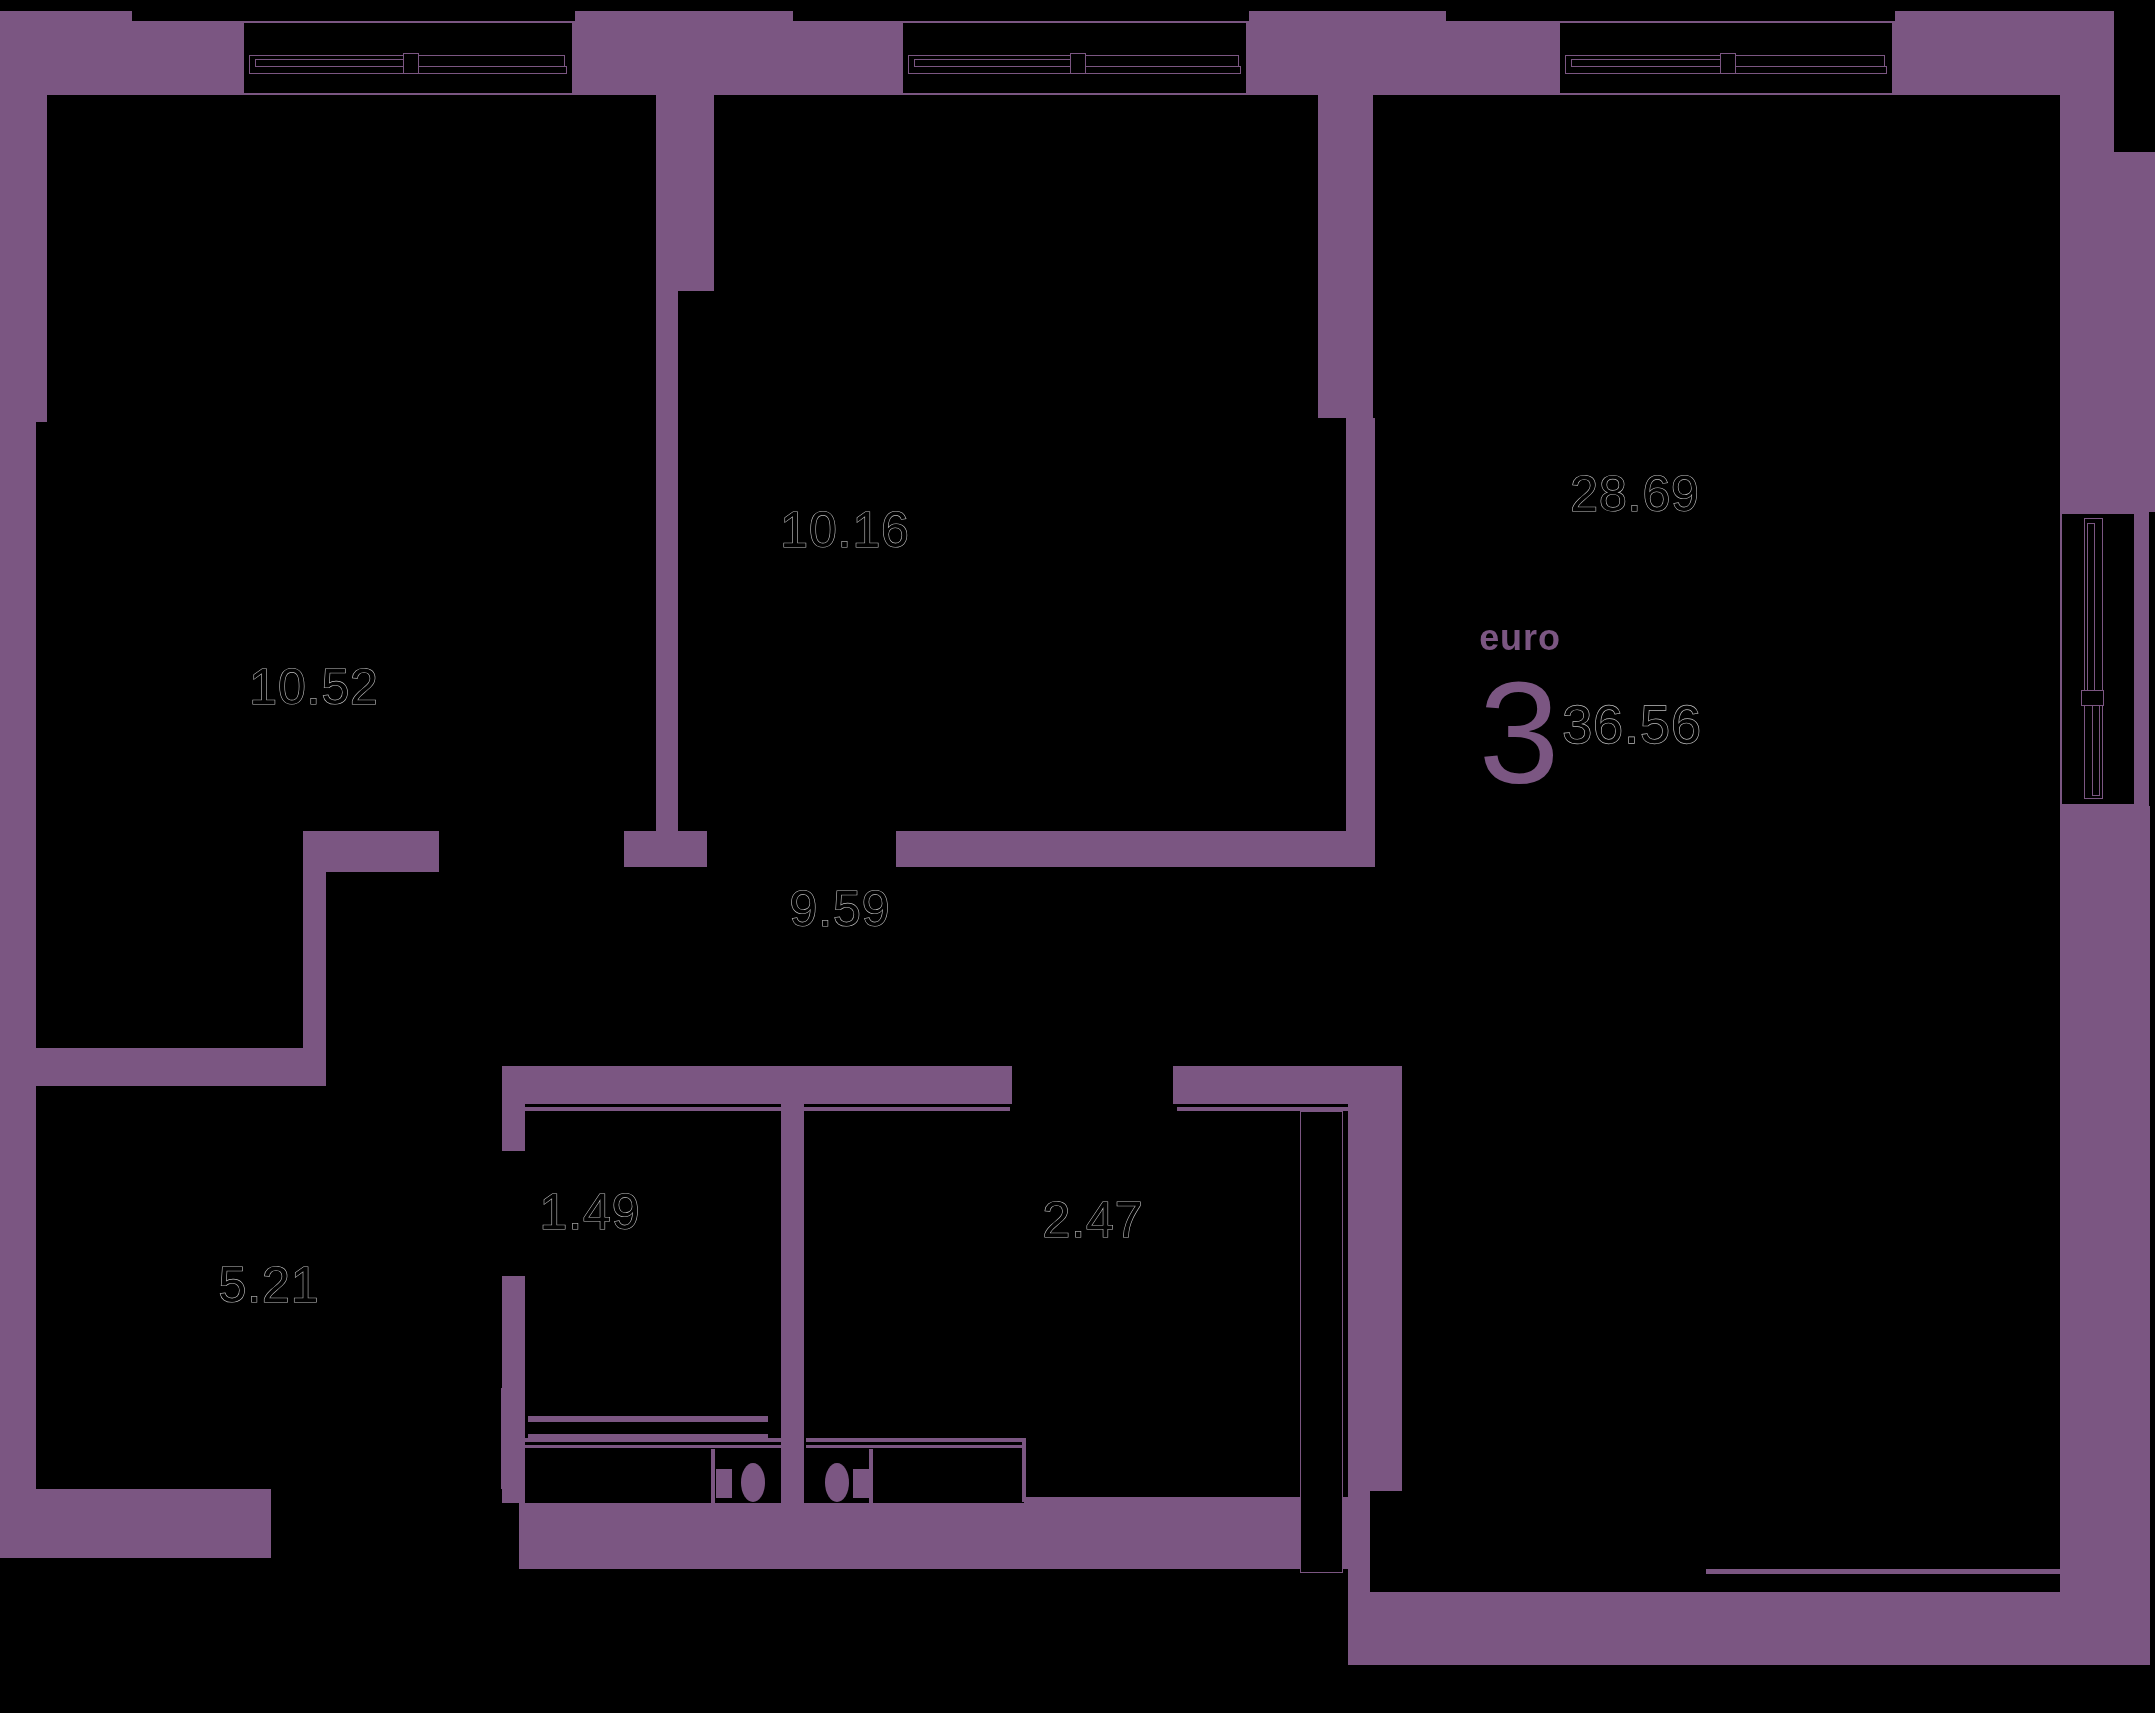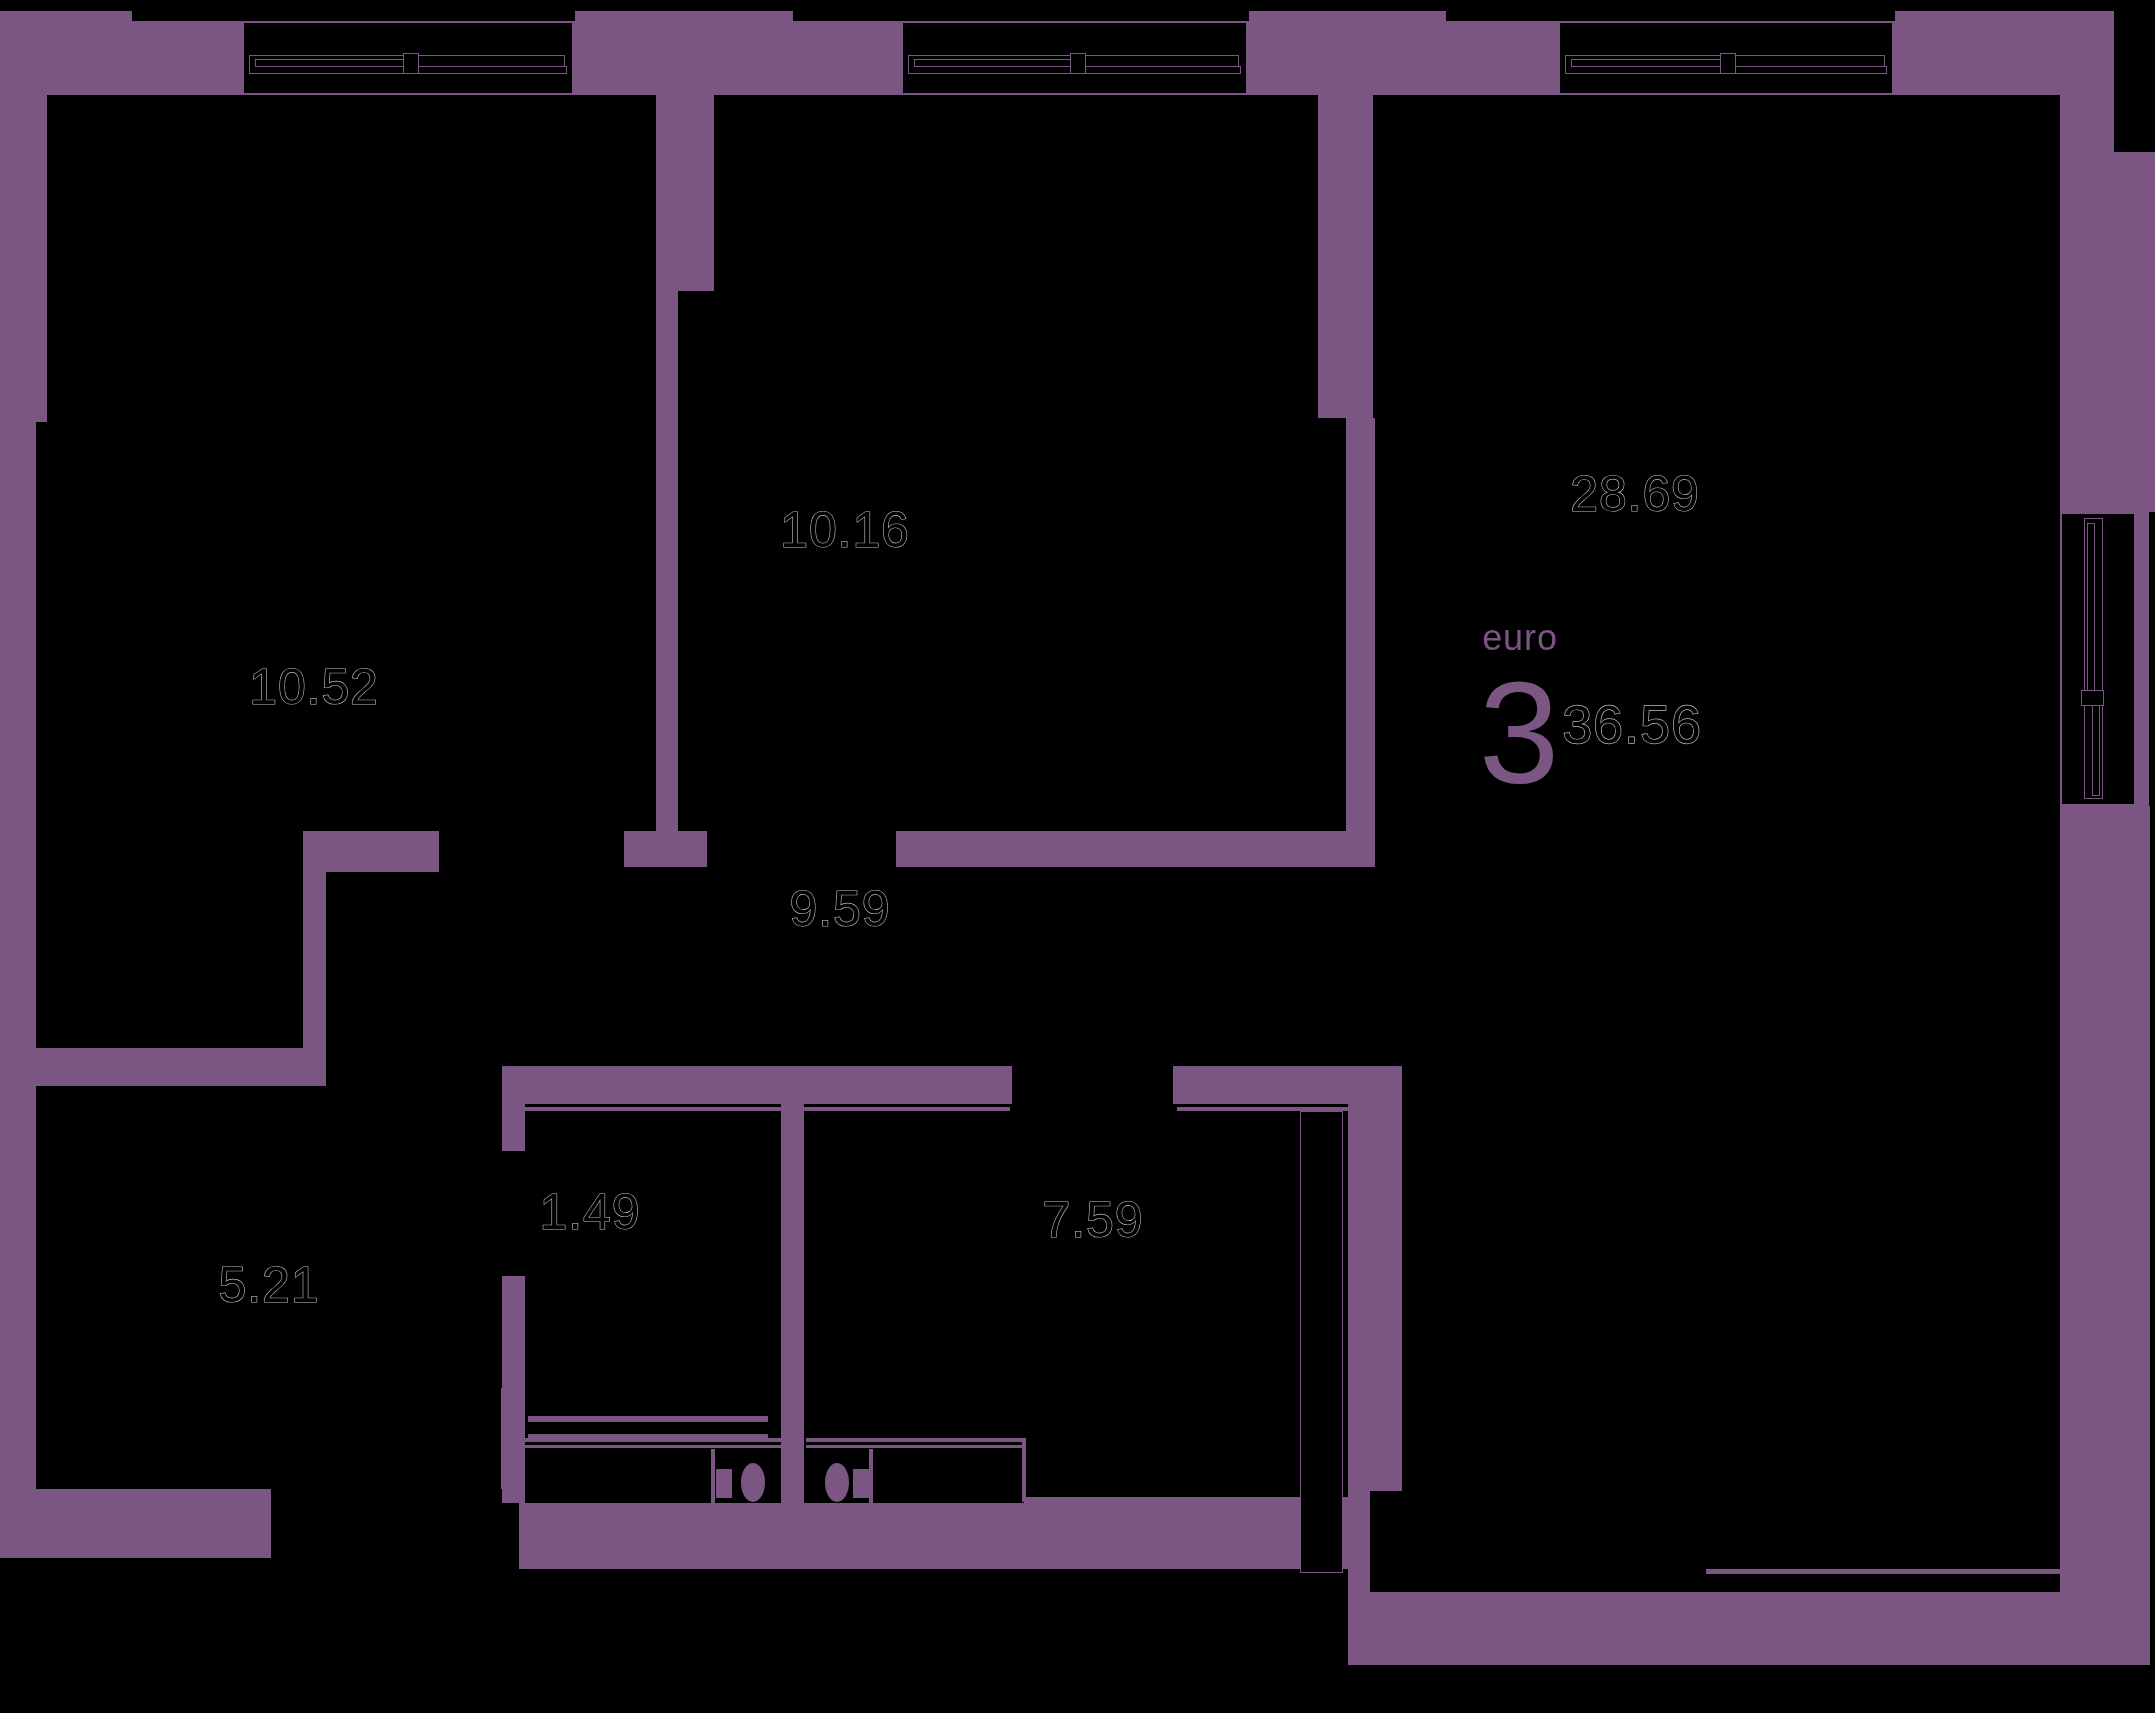--- a/index.html
+++ b/index.html
@@ -16,21 +16,21 @@
        border:2.7px solid var(--wall);border-left-width:3.6px;border-right-width:3.6px;}
   .winv{position:absolute;background:var(--bg);box-sizing:border-box;border:2.7px solid var(--wall);}
   .fr{position:absolute;background:var(--bg);box-sizing:border-box;border:1.8px solid var(--wall);}
   .leaf{position:absolute;background:var(--bg);box-sizing:border-box;border:1.8px solid var(--wall);}
   .dot{position:absolute;background:var(--wall);border-radius:50%;}
   .sq{position:absolute;background:var(--wall);}
   .lbl{position:absolute;transform:translate(-50%,-50%);white-space:nowrap;
        font-size:50px;font-weight:500;letter-spacing:0.9px;line-height:1;
        color:var(--fill);-webkit-text-stroke:1.2px var(--outline);paint-order:stroke fill;}
   .euro{position:absolute;transform:translate(-50%,-50%);white-space:nowrap;
-        font-size:36px;font-weight:400;letter-spacing:0.9px;line-height:1;color:var(--wall);}
+        font-size:36px;font-weight:700;letter-spacing:0.9px;line-height:1;color:var(--wall);}
   .big{position:absolute;transform:translate(-50%,-50%);white-space:nowrap;
        font-size:145px;font-weight:400;line-height:1;color:var(--wall);}
   .tot{position:absolute;transform:translate(-50%,-50%);white-space:nowrap;
        font-size:54px;font-weight:500;letter-spacing:0.9px;line-height:1;
        color:var(--fill);-webkit-text-stroke:1.3px var(--outline);paint-order:stroke fill;}
 </style>
 </head>
 <body>
 
 <div id="plan">
@@ -123,21 +123,21 @@
   <div class="sq" style="left:716px;top:1469px;width:16px;height:29px"></div>
   <div class="dot" style="left:741px;top:1463px;width:24px;height:39px"></div>
   <div class="dot" style="left:825px;top:1463px;width:24px;height:39px"></div>
   <div class="sq" style="left:853px;top:1469px;width:16px;height:29px"></div>
 
   <div class="lbl" style="left:314px;top:687px">10.52</div>
   <div class="lbl" style="left:845px;top:530px">10.16</div>
   <div class="lbl" style="left:1635px;top:494px">28.69</div>
   <div class="lbl" style="left:840px;top:909px">9.59</div>
   <div class="lbl" style="left:590px;top:1212px">1.49</div>
-  <div class="lbl" style="left:1093px;top:1220px">7.59</div>
+  <div class="lbl" style="left:1093px;top:1220px">2.47</div>
   <div class="lbl" style="left:269px;top:1285px">5.21</div>
 
   <div class="euro" style="left:1520px;top:638px">euro</div>
   <div class="big" style="left:1519px;top:733px">3</div>
   <div class="tot" style="left:1632px;top:724px">36.56</div>
 
 </div>
 
 
 </body></html>

